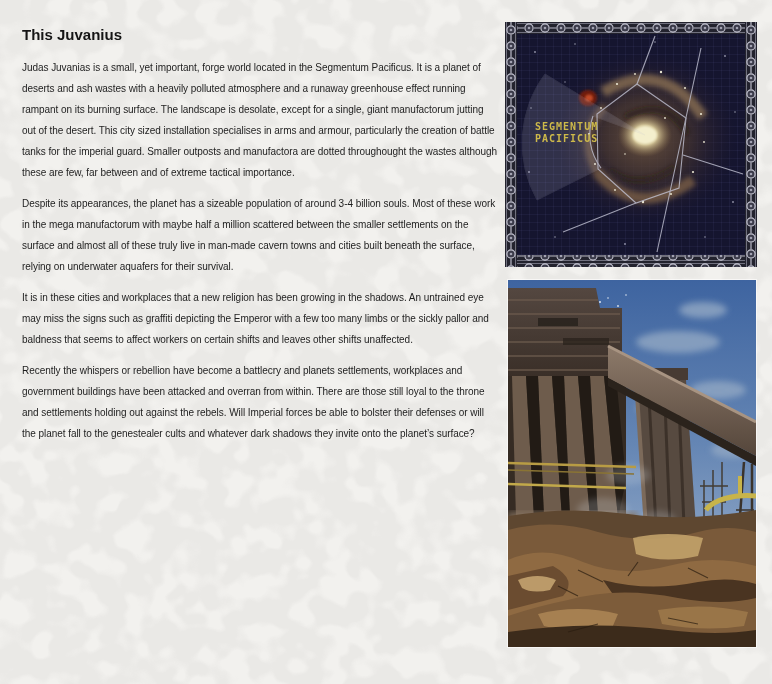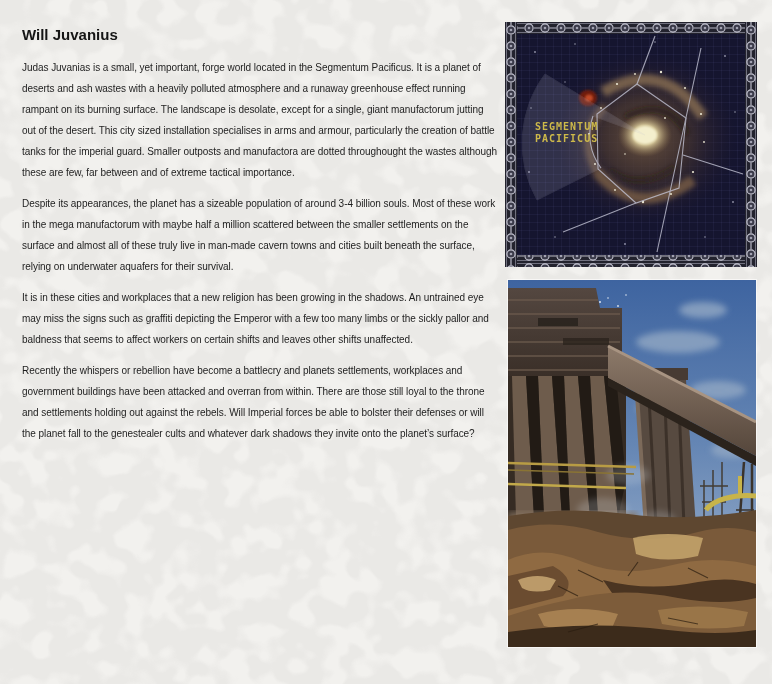--- a/index.html
+++ b/index.html
@@ -30,21 +30,21 @@
     <filter id="smudge">
       <feTurbulence type="fractalNoise" baseFrequency="0.04" numOctaves="2" seed="4"></feTurbulence>
       <feColorMatrix type="matrix" values="0 0 0 0 0.45  0 0 0 0 0.44  0 0 0 0 0.43  4 4 4 0 -5.2"></feColorMatrix>
     </filter>
     <rect width="772" height="684" fill="#f2f1ee"></rect>
     <rect width="772" height="684" filter="url(#smudge)" opacity="0.12"></rect>
     <rect width="772" height="684" filter="url(#speck)" opacity="0.55"></rect>
   </svg>
 
   <div class="text-col">
-    <h1 class="doc-title">Will Juvanius</h1>
+    <h1 class="doc-title">This Juvanius</h1>
     <p>Judas Juvanias is a small, yet important, forge world located in the Segmentum Pacificus. It is a planet of deserts and ash wastes with a heavily polluted atmosphere and a runaway greenhouse effect running rampant on its burning surface. The landscape is desolate, except for a single, giant manufactorum jutting out of the desert. This city sized installation specialises in arms and armour, particularly the creation of battle tanks for the imperial guard. Smaller outposts and manufactora are dotted throughought the wastes although these are few, far between and of extreme tactical importance.</p>
     <p>Despite its appearances, the planet has a sizeable population of around 3-4 billion souls. Most of these work in the mega manufactorum with maybe half a million scattered between the smaller settlements on the surface and almost all of these truly live in man-made cavern towns and cities built beneath the surface, relying on underwater aquafers for their survival.</p>
     <p>It is in these cities and workplaces that a new religion has been growing in the shadows. An untrained eye may miss the signs such as graffiti depicting the Emperor with a few too many limbs or the sickly pallor and baldness that seems to affect workers on certain shifts and leaves other shifts unaffected.</p>
     <p>Recently the whispers or rebellion have become a battlecry and planets settlements, workplaces and government buildings have been attacked and overran from within. There are those still loyal to the throne and settlements holding out against the rebels. Will Imperial forces be able to bolster their defenses or will the planet fall to the genestealer cults and whatever dark shadows they invite onto the planet’s surface?</p>
   </div>
 
   <div class="map-wrap">
     <svg width="252" height="245" viewBox="0 0 252 245">
       <defs>
         <pattern id="chainH" width="16" height="12" patternUnits="userSpaceOnUse">

